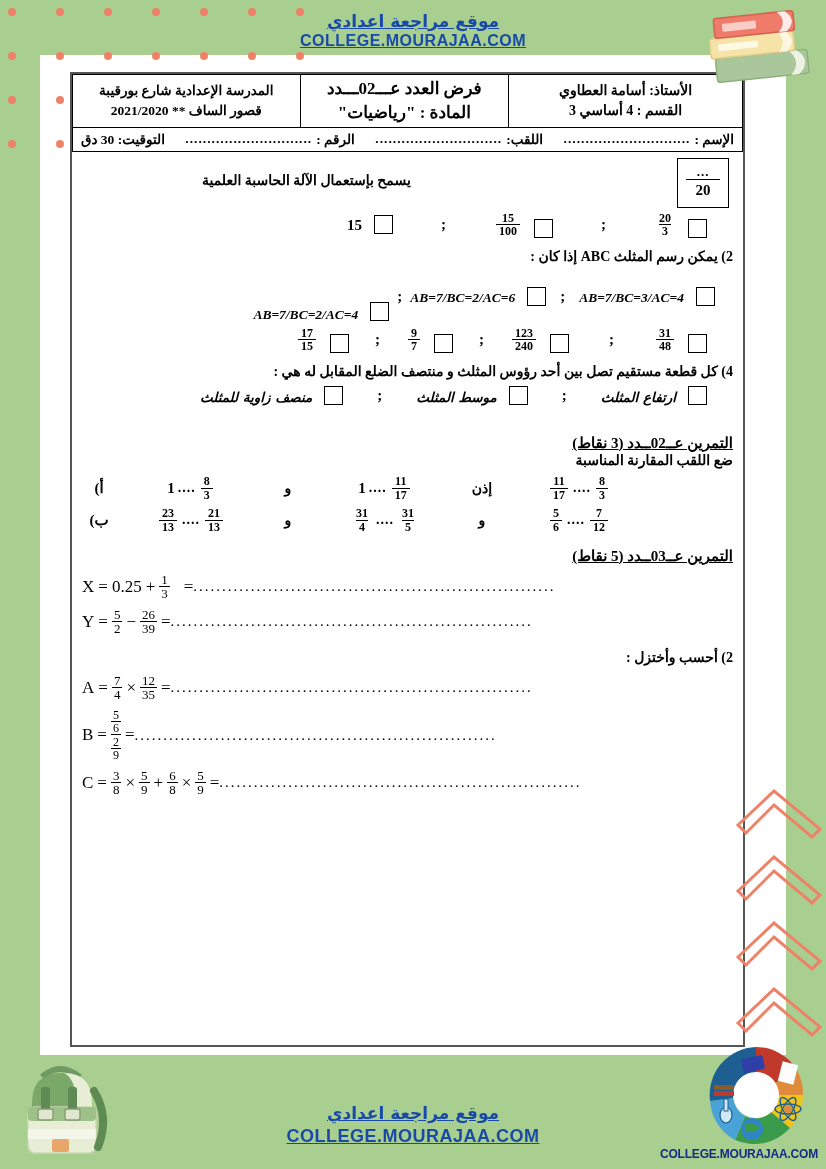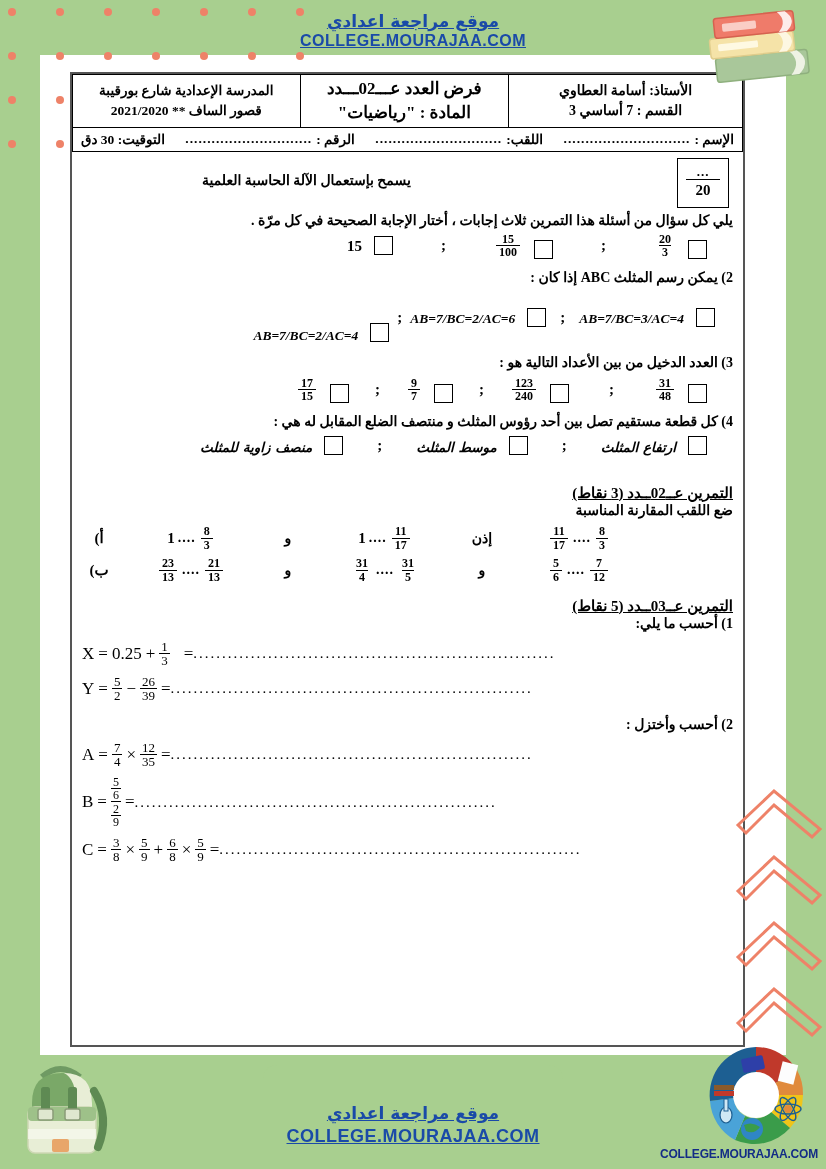--- a/index.html
+++ b/index.html
@@ -195,21 +195,21 @@
 
 <div class="sheet"></div>
 
 <div class="exam-box">
 
   <table class="hdr-table">
     <tbody>
         <tr>
       <td class="cell-teacher">
         <div>الأستاذ: أسامة العطاوي</div>
-        <div>القسم : 7 أساسي 3</div>
+        <div>القسم : 4 أساسي 3</div>
       </td>
       <td class="cell-subject">
         <div>فرض العدد عـــ02ـــدد</div>
         <div>المادة : "رياضيات"</div>
       </td>
       <td class="cell-school">
         <div>المدرسة الإعدادية شارع بورقيبة</div>
         <div>قصور الساف ** 2021/2020</div>
       </td>
     </tr>
@@ -233,21 +233,20 @@
 
     <div class="calc-row">
       <div class="score-box">
         <div class="score-top">...</div>
         <div class="score-rule"></div>
         <div>20</div>
       </div>
       <div class="calc-note">يسمح بإستعمال الآلة الحاسبة العلمية</div>
     </div>
 
-    <div class="instr">يلي كل سؤال من أسئلة هذا التمرين ثلاث إجابات ، أختار الإجابة الصحيحة في كل مرّة .</div>
 
     <div class="opt-row" style="justify-content:flex-start;padding-right:26px;">
       <div class="opt">
         <span class="chk"></span>
         <span class="frac ">
             <span class="num">20</span>
             <span class="den">3</span>
           </span>
       </div>
       <span class="sep" style="padding:0 48px;">;</span>
@@ -276,21 +275,20 @@
         <span class="chk"></span>
         <span class="ital">AB=7/BC=2/AC=6</span>
       </div>
       <span class="sep" style="padding:0 8px;">;</span>
       <div class="opt" style="align-items:center;margin-top:36px;">
         <span class="chk" style="margin-top:-7px;"></span>
         <span class="ital">AB=7/BC=2/AC=4</span>
       </div>
     </div>
 
-    <div class="q-text">3) العدد الدخيل من بين الأعداد التالية هو :</div>
     <div class="opt-row" style="justify-content:flex-start;padding-right:26px;">
       <div class="opt">
         <span class="chk"></span>
         <span class="frac ">
             <span class="num">31</span>
             <span class="den">48</span>
           </span>
       </div>
       <span class="sep" style="padding:0 40px;">;</span>
       <div class="opt">
@@ -406,21 +404,20 @@
             <span class="frac ">
               <span class="num">23</span>
               <span class="den">13</span>
             </span>
           </span>
           <span class="cmp-label">ب)</span>
         </div>
       </div>
 
     <div class="ex-title" style="margin-top:14px;margin-bottom:0;">التمرين عــ03ــدد (5 نقاط)</div>
-    <div class="instr" style="margin:0 0 6px 0;">1) أحسب ما يلي:</div>
 
     <div class="eqn">
       <div style="display:flex;width:100%;align-items:center;direction:ltr;">
         <span class="eqn-inner">
           <span>X</span>
           <span>=</span>
           <span>0.25</span>
           <span>+</span>
           <span class="cf">
             <span class="n">1</span>

